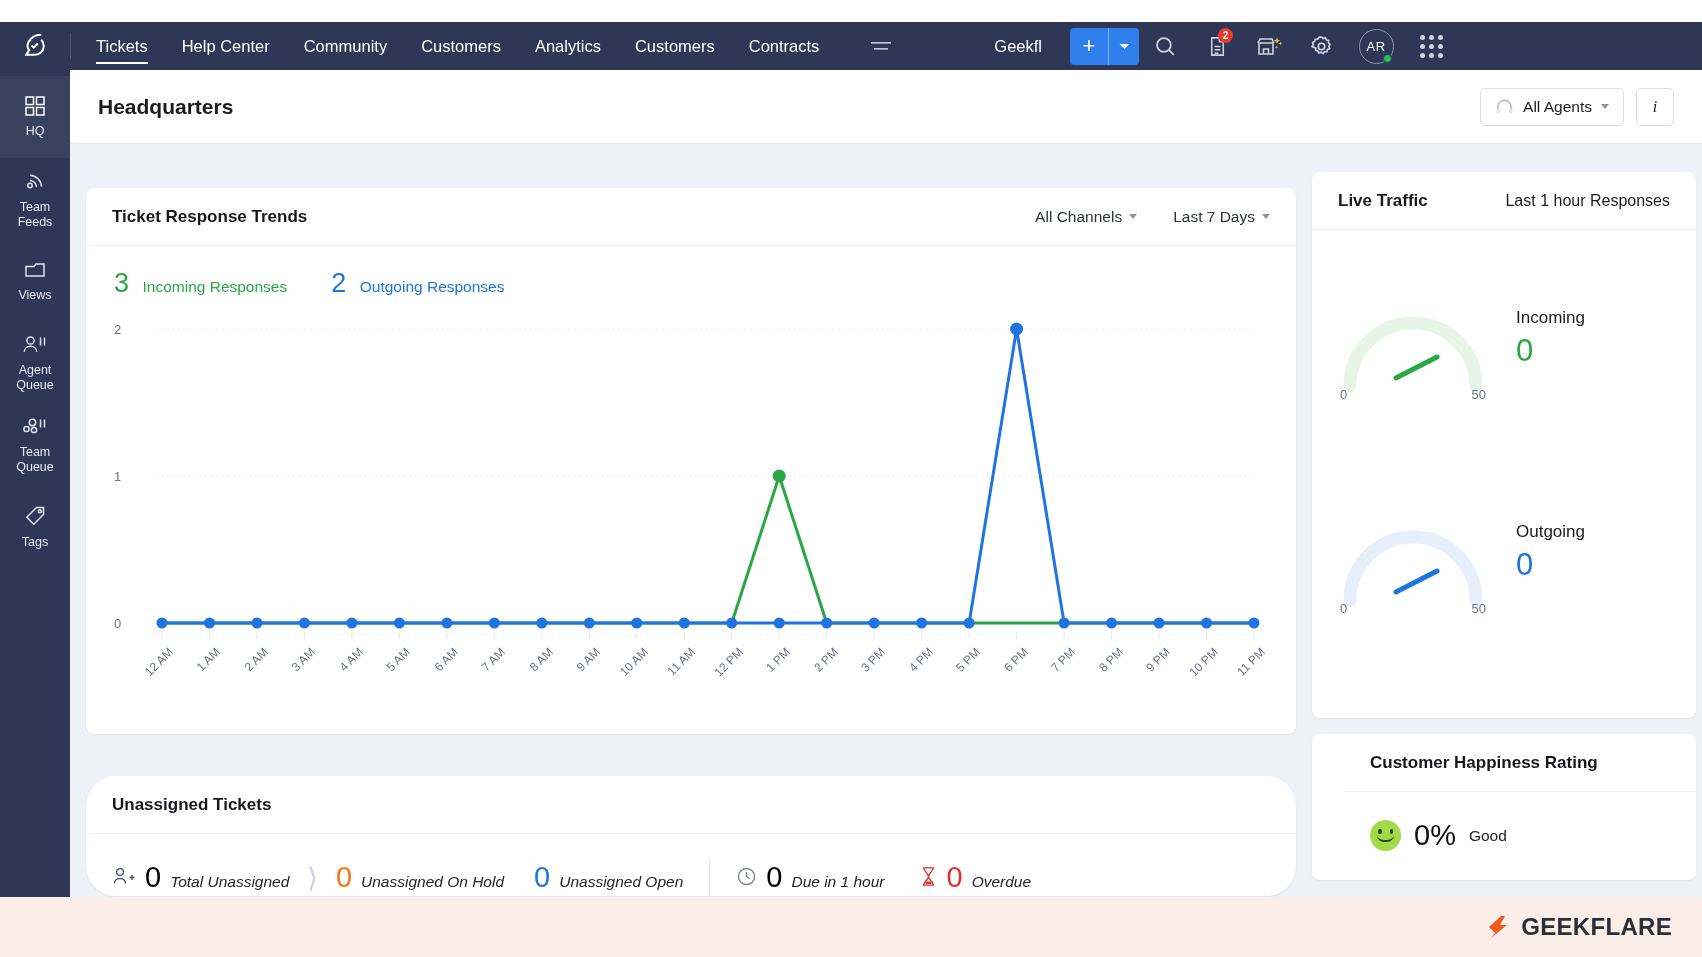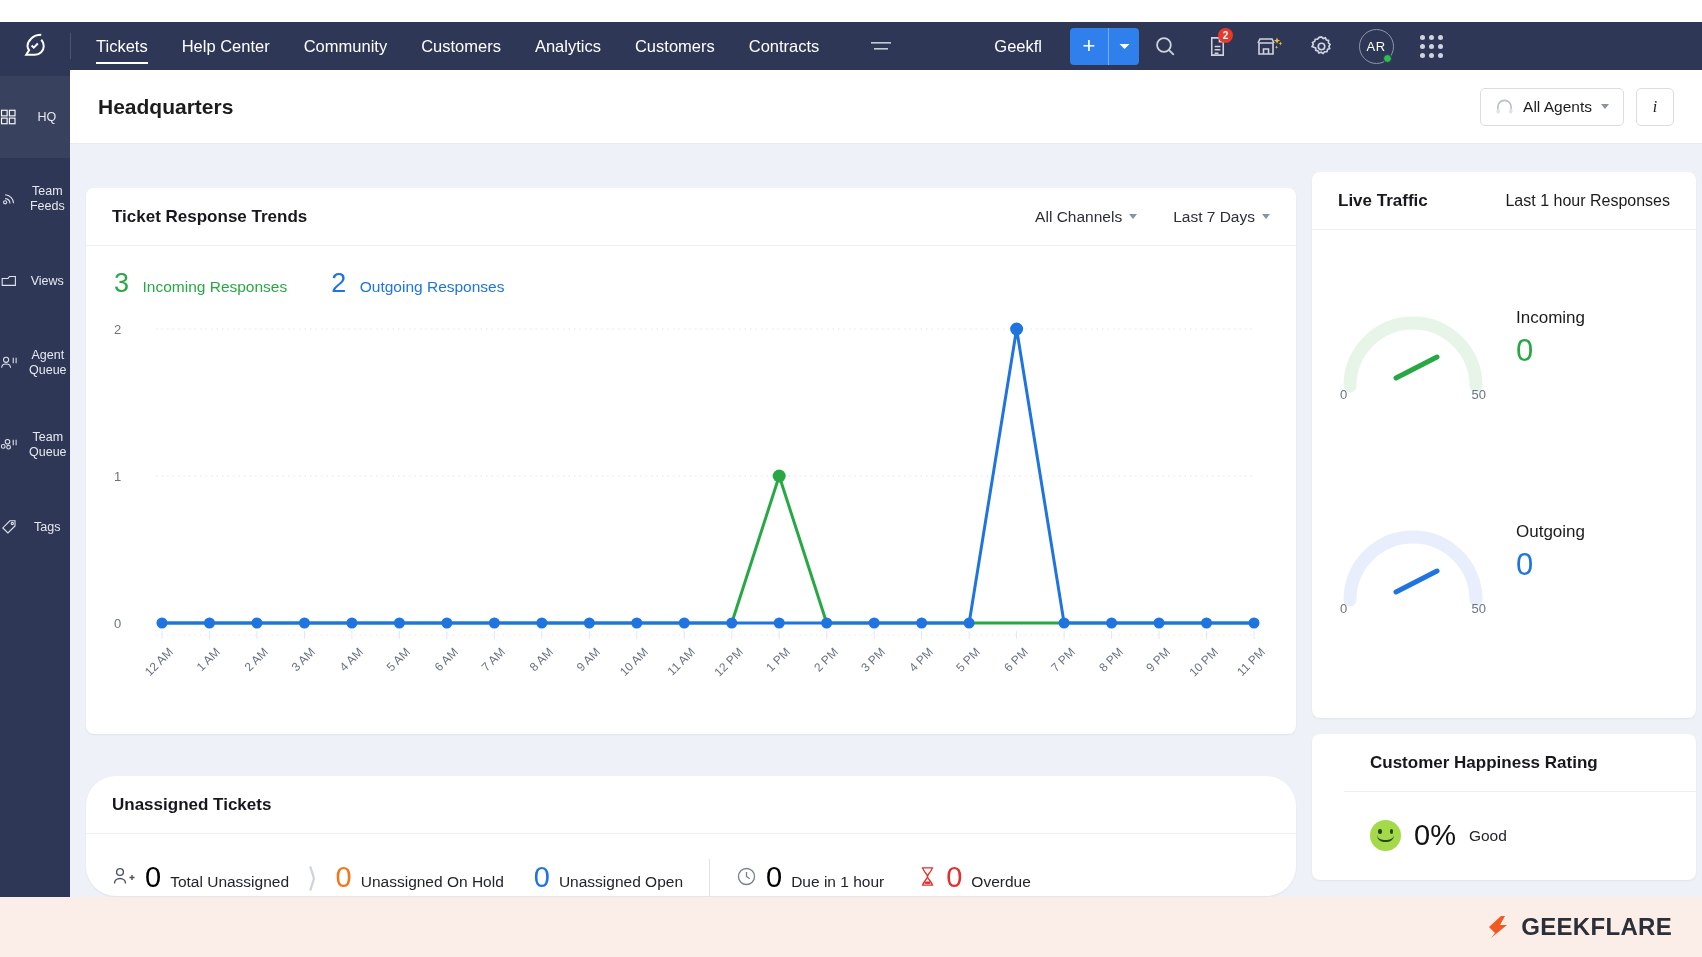--- a/index.html
+++ b/index.html
@@ -54,21 +54,21 @@
     background:#2bbf4e; border:1.5px solid #2e3856;}
   .grid9 { display:grid; grid-template-columns:repeat(3,5px); grid-gap:4px; }
   .grid9 i { width:5px;height:5px;border-radius:50%;background:#cfd4e0; display:block;}
 
   
   .rail {
     position:absolute; top:70px; left:0; width:70px; height:827px;
     background:#2e3856; padding-top:6px;
   }
   .rail-item {
-    height:82px; display:flex; flex-direction:row; align-items:center;
+    height:82px; display:flex; flex-direction:column; align-items:center;
     justify-content:center; color:#e7e9f0; font-size:12.5px; line-height:15px;
     text-align:center; cursor:pointer; gap:7px;
   }
   .rail-item.active { background:#38425f; }
   .rail-label { width:62px; }
 
   
   .page-header {
     position:absolute; top:70px; left:70px; width:1632px; height:74px;
     background:#ffffff; display:flex; align-items:center;
@@ -121,21 +121,21 @@
   .gauge-scale { position:absolute; bottom:-4px; width:158px; display:flex; justify-content:space-between;
     font-size:13px; color:#6b7384; padding:0 6px;}
   .gauge-txt { margin-left:24px; }
   .gauge-name { font-size:17px; color:#1c1c1c; }
   .gauge-val { font-size:31px; margin-top:5px; }
 
   #unassigned-card { left:86px; top:776px; width:1210px; height:120px;border-radius:30px; }
   .unassigned-body { display:flex; align-items:center; height:87px; padding-left:26px; gap:0; }
   .stat { display:flex; align-items:baseline; gap:9px; }
   .stat-num { font-size:29px; }
-  .stat-lbl { font-size:15.5px; color:#21242b; }
+  .stat-lbl { font-size:15.5px; color:#21242b;font-style:italic; }
   .chev-sep { margin:0 18px; color:#ccd2de; font-size:27px; font-weight:200; }
   .vline { width:1px; height:38px; background:#dde2ec; margin:0 26px; }
   .black { color:#000; } .orange{color:#f2761b;} .red{color:#e03131;}
 
   #happy-card { left:1312px; top:734px; width:384px; height:146px;padding-left:32px; }
   .happy-body { display:flex; align-items:center; height:87px; padding-left:26px; gap:13px;}
   .smiley { width:31px;height:31px;border-radius:50%;background:#a4d94a;position:relative;}
   .smiley i { position:absolute;width:3.5px;height:4.5px;border-radius:50%;background:#24431f;top:9px;}
   .smiley i.l{left:8px;} .smiley i.r{right:8px;}
   .smiley u { position:absolute;left:7px;right:7px;top:15px;height:7px;

